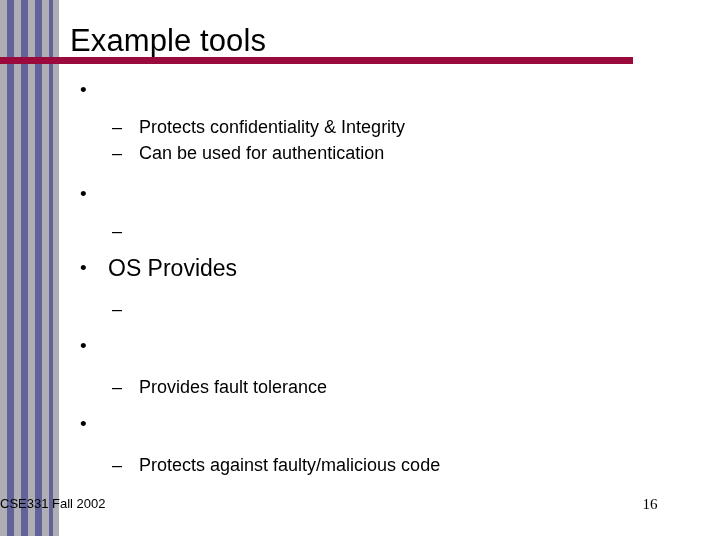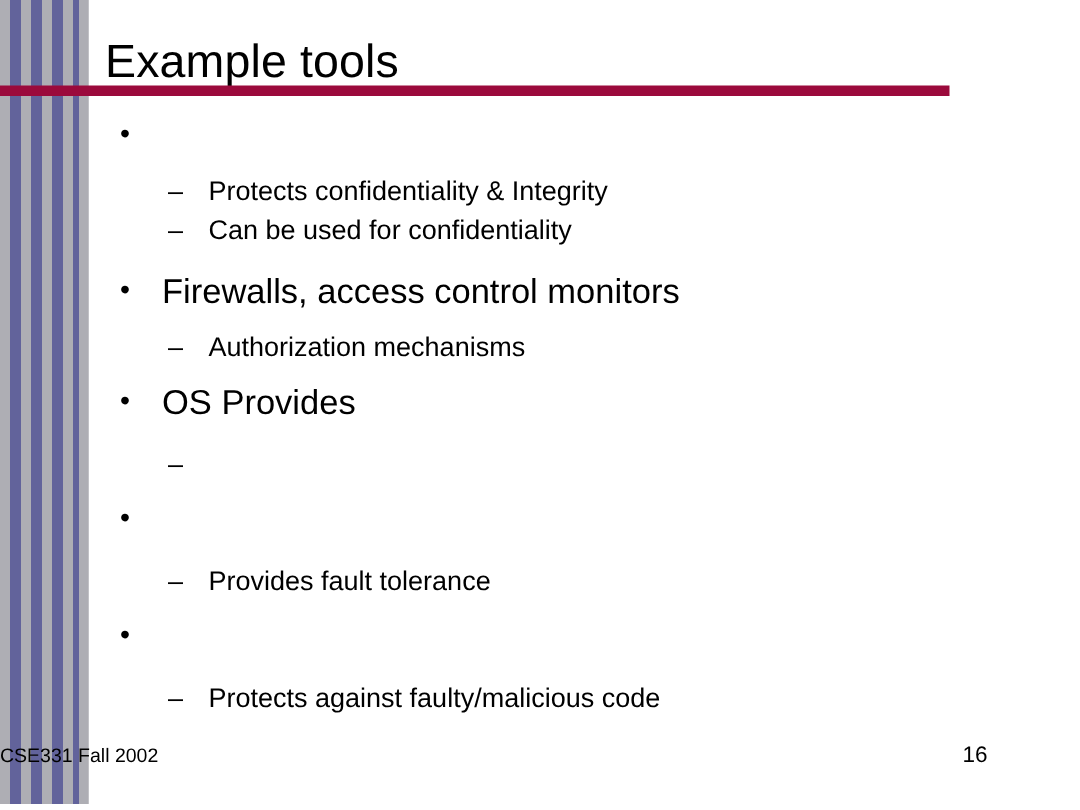--- a/index.html
+++ b/index.html
@@ -126,21 +126,21 @@
     line-height: 18px;
     color: #000000;
   }
 
   .page-number {
     position: absolute;
     left: 630px;
     top: 494px;
     width: 40px;
     text-align: center;
-    font-family: Liberation Sans, sans-serif;
+    font-family: Liberation Serif, serif;
     font-size: 15px;
     line-height: 20px;
     color: #000000;
   }
 </style>
 </head>
 <body>
 
 <div class="slide">
 
@@ -158,35 +158,33 @@
 
     <div class="gap-sm"></div>
 
     <div class="line lvl2">
       <span class="marker">–</span>
       <span class="text">Protects confidentiality &amp; Integrity</span>
     </div>
 
     <div class="line lvl2">
       <span class="marker">–</span>
-      <span class="text">Can be used for confidentiality</span>
-    </div>
-
-    <div class="gap-md"></div>
-
-    <div class="line lvl1">
-      <span class="marker">•</span>
-      <span class="text">Firewalls, access control monitors</span>
-    </div>
-
-    <div class="gap-sm"></div>
-
-    <div class="line lvl2">
-      <span class="marker">–</span>
-      <span class="text">Authorization mechanisms</span>
+      <span class="text">Can be used for authentication</span>
+    </div>
+
+    <div class="gap-md"></div>
+
+    <div class="line lvl1">
+      <span class="marker">•</span>
+    </div>
+
+    <div class="gap-sm"></div>
+
+    <div class="line lvl2">
+      <span class="marker">–</span>
     </div>
 
     <div class="gap-sm"></div>
 
     <div class="line lvl1">
       <span class="marker">•</span>
       <span class="text">OS Provides</span>
     </div>
 
     <div class="gap-md"></div>

